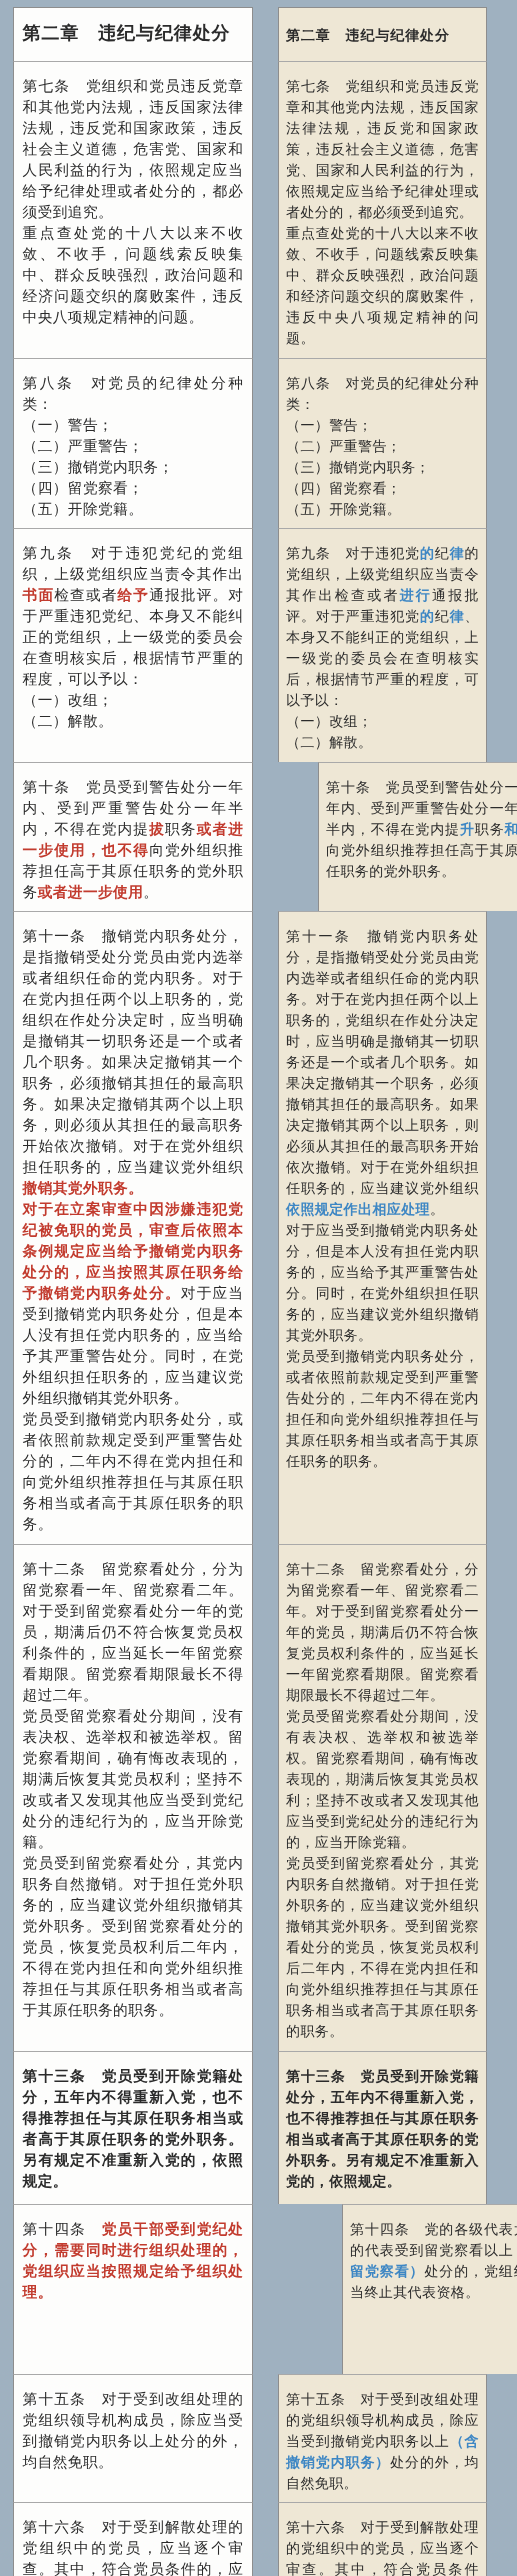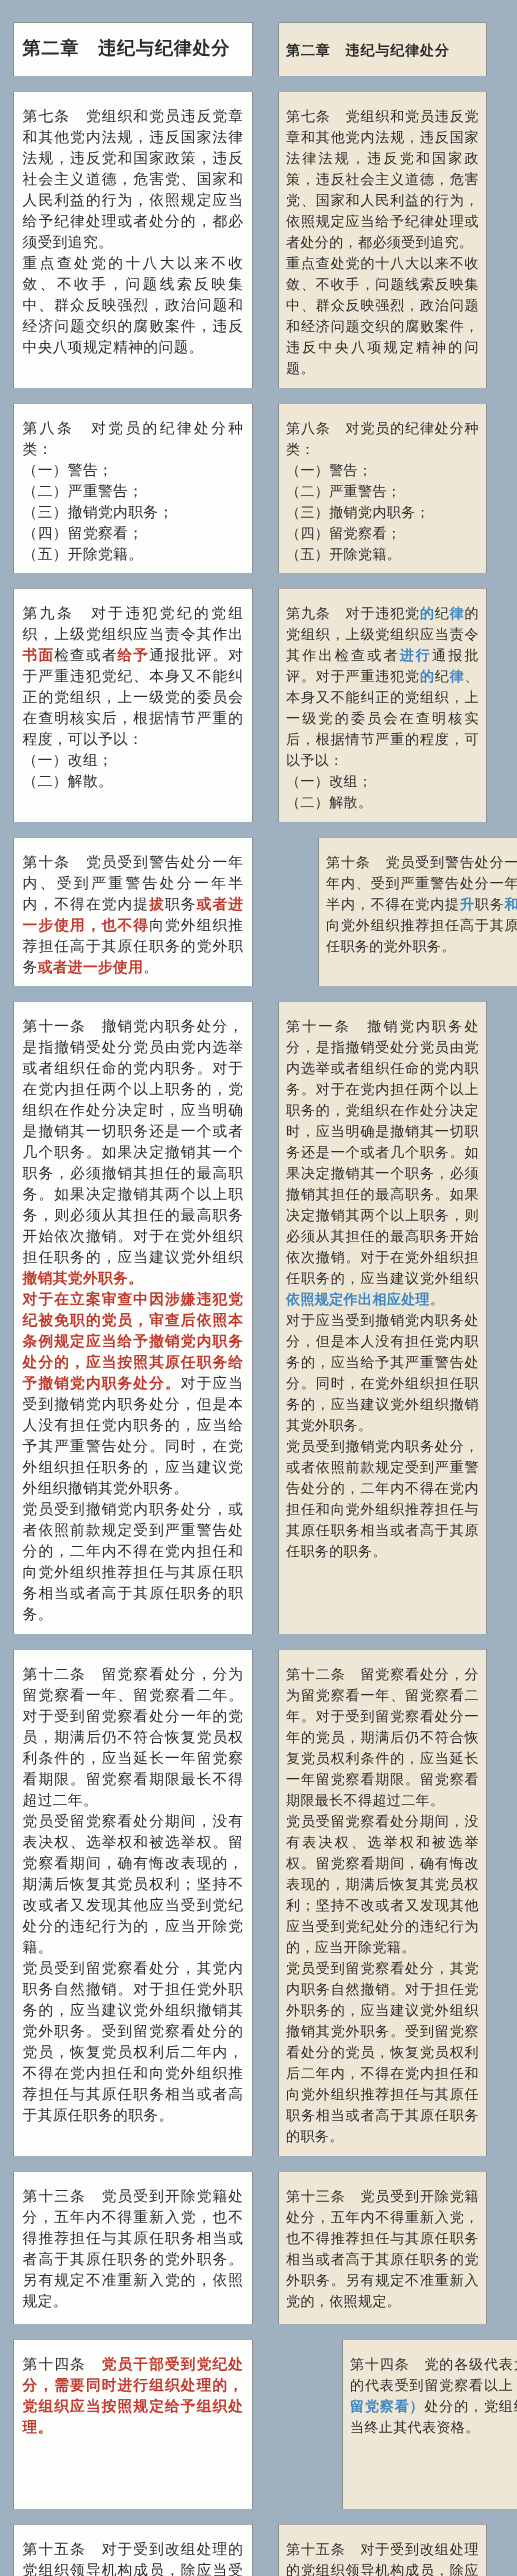--- a/index.html
+++ b/index.html
@@ -17,21 +17,21 @@
   body{
     background:var(--page-bg);
     font-family:"Liberation Sans","DejaVu Sans",sans-serif;
     color:var(--text);
   }
   .canvas{
     width:518px;height:2576px;overflow:hidden;
     padding:7px 0 0 13px;
     background:var(--page-bg);
   }
-  .row{display:flex;align-items:stretch;margin-top:15px;}
+  .row{display:flex;align-items:stretch;}
   .cell{
     flex:0 0 auto;
     border-left:0.9px solid var(--border);
     border-right:0.9px solid var(--border);
     padding:14px 8.6px 8.6px 8.6px;
     font-size:14.7px;line-height:21px;
     text-align:justify;
     letter-spacing:0.4px;
   }
   .cell.left{width:240px;background:var(--left-bg);}
@@ -133,21 +133,21 @@
         <p><span>党员受留党察看处分期间，没有表决权、选举权和被选举权。留党察看期间，确有悔改表现的，期满后恢复其党员权利；坚持不改或者又发现其他应当受到党纪处分的违纪行为的，应当开除党籍。</span></p>
         <p><span>党员受到留党察看处分，其党内职务自然撤销。对于担任党外职务的，应当建议党外组织撤销其党外职务。受到留党察看处分的党员，恢复党员权利后二年内，不得在党内担任和向党外组织推荐担任与其原任职务相当或者高于其原任职务的职务。</span></p>
       </div>
       <div class="gap"></div>
       <div class="cell right">
         <p><span>第十二条　留党察看处分，分为留党察看一年、留党察看二年。对于受到留党察看处分一年的党员，期满后仍不符合恢复党员权利条件的，应当延长一年留党察看期限。留党察看期限最长不得超过二年。</span></p>
         <p><span>党员受留党察看处分期间，没有表决权、选举权和被选举权。留党察看期间，确有悔改表现的，期满后恢复其党员权利；坚持不改或者又发现其他应当受到党纪处分的违纪行为的，应当开除党籍。</span></p>
         <p><span>党员受到留党察看处分，其党内职务自然撤销。对于担任党外职务的，应当建议党外组织撤销其党外职务。受到留党察看处分的党员，恢复党员权利后二年内，不得在党内担任和向党外组织推荐担任与其原任职务相当或者高于其原任职务的职务。</span></p>
       </div>
     </div>
-    <div class="row" style="min-height: 153px;">
+    <div class="row" style="min-height: 153px; font-weight: bold;">
       <div class="cell left">
         <p><span>第十三条　党员受到开除党籍处分，五年内不得重新入党，也不得推荐担任与其原任职务相当或者高于其原任职务的党外职务。另有规定不准重新入党的，依照规定。</span></p>
       </div>
       <div class="gap"></div>
       <div class="cell right">
         <p><span>第十三条　党员受到开除党籍处分，五年内不得重新入党，也不得推荐担任与其原任职务相当或者高于其原任职务的党外职务。另有规定不准重新入党的，依照规定。</span></p>
       </div>
     </div>
     <div class="row" style="min-height: 170px; gap: 32px;">
       <div class="cell left">

